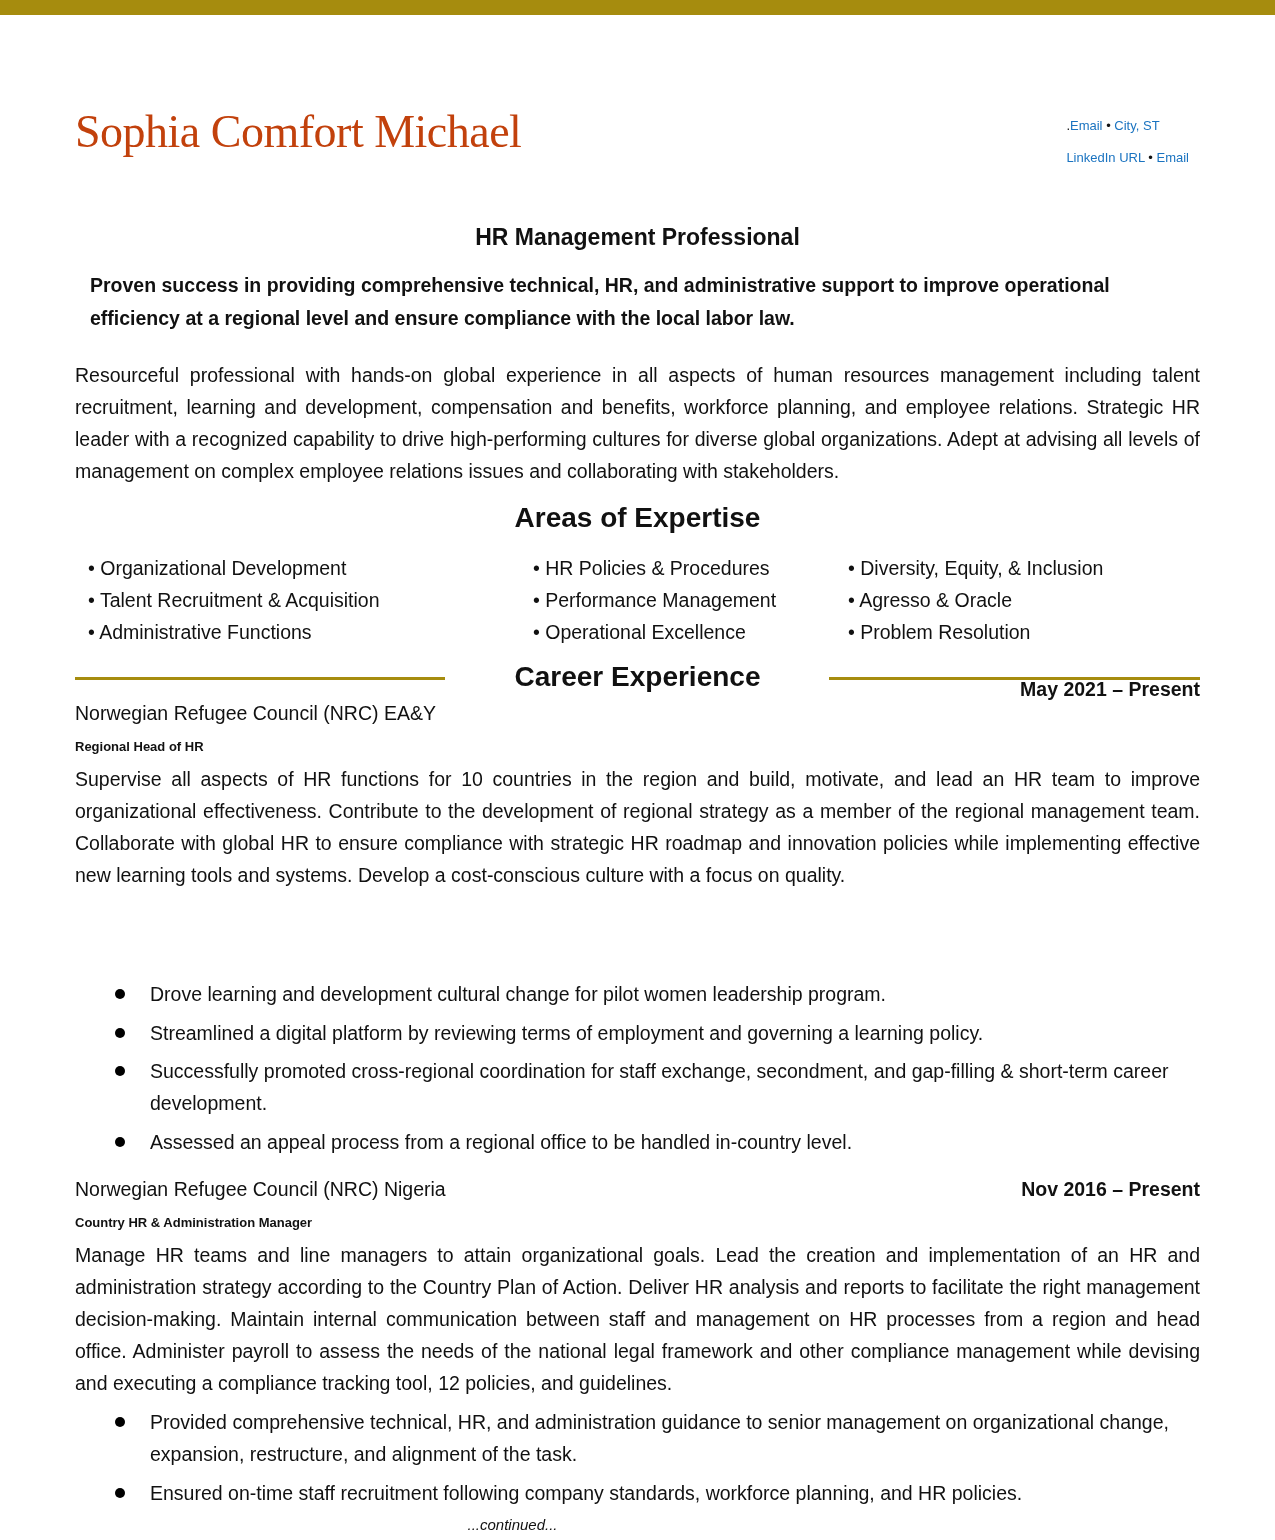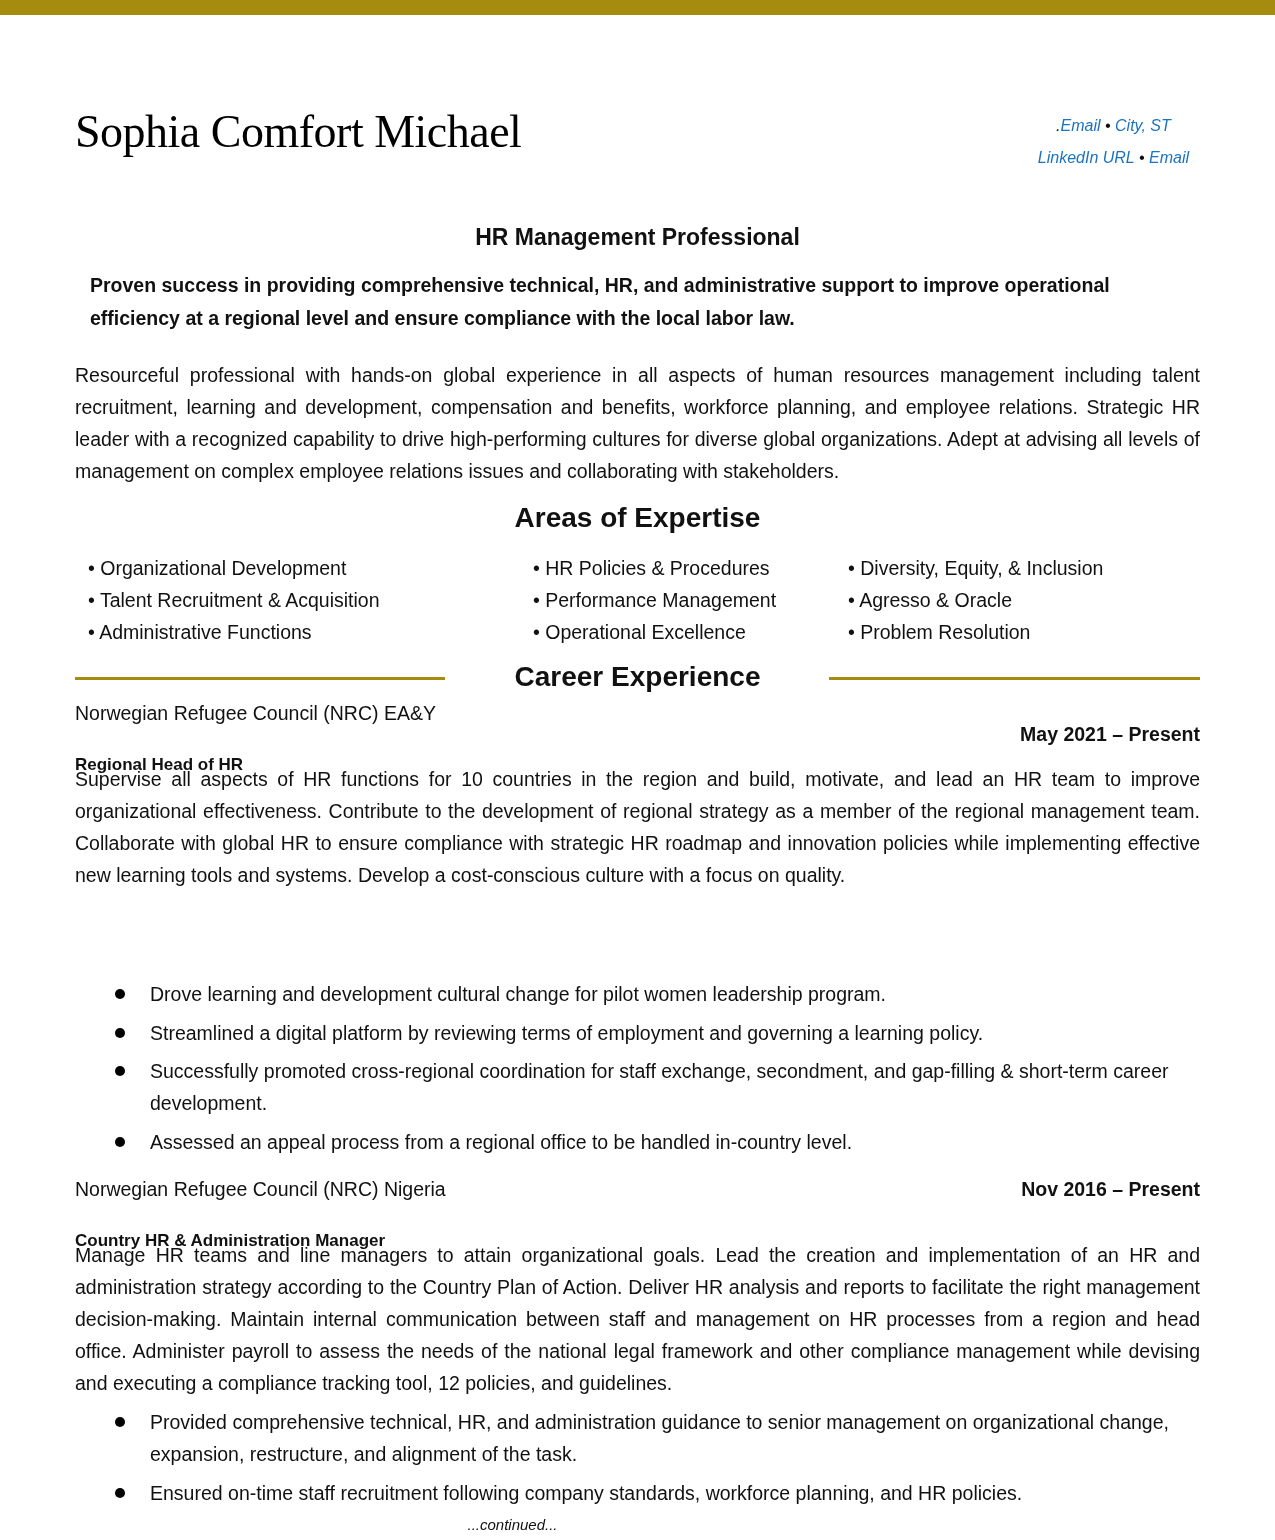--- a/index.html
+++ b/index.html
@@ -5,26 +5,26 @@
   html, body { margin: 0; padding: 0; background: #ffffff; }
   body {
     width: 1275px; height: 1540px; position: relative; overflow: hidden;
     font-family: "Liberation Sans", "DejaVu Sans", sans-serif;
     color: #111111;
   }
   .topbar { position: absolute; left: 0; top: 0; width: 1275px; height: 15px; background: #a68c0e; }
   .name {
     position: absolute; left: 75px; top: 104px;
     font-family: "Liberation Serif", "DejaVu Serif", serif;
-    font-size: 46px; line-height: 56px; color: #000000;
+    font-size: 46px; line-height: 56px; color: #c2410c;
     letter-spacing: -0.5px;
   }
   .contact {
-    position: absolute; right: 86px; top: 110px; text-align: center;
-    font-size: 16px; line-height: 32px; color: #1a73c0; font-style: italic;
+    position: absolute; right: 86px; top: 110px; text-align: left;
+    font-size: 13px; line-height: 32px; color: #1a73c0;
   }
   .contact .dotprefix { color: #111; }
   .contact .sep { color: #111; }
   .contact a { color: #1a73c0; text-decoration: none; }
   .headline {
     position: absolute; left: 75px; width: 1125px; top: 221px; text-align: center;
     font-size: 23px; font-weight: bold; line-height: 32px;
   }
   .tagline {
     position: absolute; left: 90px; width: 1095px; top: 269px; text-align: left;
@@ -36,21 +36,21 @@
   }
   .sec-title {
     position: absolute; left: 75px; width: 1125px; text-align: center;
     font-size: 28px; font-weight: bold; line-height: 32px;
   }
   .rule { position: absolute; height: 3px; background: #a68c0e; }
   .skills { position: absolute; top: 552px; font-size: 19.5px; line-height: 32px; }
   .skills div { white-space: nowrap; }
   .job-org { position: absolute; left: 75px; font-size: 19.5px; line-height: 32px; }
   .job-date { position: absolute; right: 75px; font-size: 19.5px; line-height: 32px; font-weight: bold; text-align: right; }
-  .job-title { position: absolute; left: 75px; font-size: 17px; line-height: 32px; font-weight: bold; margin-top: 18px; }
+  .job-title { position: absolute; left: 75px; font-size: 13px; line-height: 32px; font-weight: bold; }
   .job-desc { position: absolute; left: 75px; width: 1125px; font-size: 19.5px; line-height: 32px; text-align: justify; }
   .bullets { position: absolute; left: 75px; width: 1110px; margin: 0; padding: 0; list-style: none; font-size: 19.5px; line-height: 32px; }
   .bullets li { position: relative; padding-left: 75px; margin-bottom: 6.5px; }
   .bullets li .dot {
     position: absolute; left: 40px; top: 11px; width: 10px; height: 10px;
     border-radius: 50%; background: #000;
   }
   .continued {
     position: absolute; left: 0; width: 1025px; top: 1515px; text-align: center;
     font-size: 15px; font-style: italic; line-height: 20px;
@@ -96,21 +96,21 @@
   <div><span>•</span> <span>Diversity, Equity, &amp; Inclusion</span></div>
   <div><span>•</span> <span>Agresso &amp; Oracle</span></div>
   <div><span>•</span> <span>Problem Resolution</span></div>
 </div>
 
 <div class="rule" style="left:75px; width:370px; top:677px;"></div>
 <div class="sec-title" style="top:661px;">Career Experience</div>
 <div class="rule" style="left:829px; width:371px; top:677px;"></div>
 
 <div class="job-org" style="top:697px;">Norwegian Refugee Council (NRC) EA&amp;Y</div>
-<div class="job-date" style="top:718px;">May 2021 – Present</div>
+<div class="job-date" style="top:673px;">May 2021 – Present</div>
 <div class="job-title" style="top:731px;">Regional Head of HR</div>
 <div class="job-desc" style="top:763px;">Supervise all aspects of HR functions for 10 countries in the region and build, motivate, and lead an HR team to improve organizational effectiveness. Contribute to the development of regional strategy as a member of the regional management team. Collaborate with global HR to ensure compliance with strategic HR roadmap and innovation policies while implementing effective new learning tools and systems. Develop a cost-conscious culture with a focus on quality.</div>
 <ul class="bullets" style="top:930px;margin-top:48px;">
   <li><span class="dot"></span><span>Drove learning and development cultural change for pilot women leadership program.</span></li>
   <li><span class="dot"></span><span>Streamlined a digital platform by reviewing terms of employment and governing a learning policy.</span></li>
   <li><span class="dot"></span><span>Successfully promoted cross-regional coordination for staff exchange, secondment, and gap-filling &amp; short-term career development.</span></li>
   <li><span class="dot"></span><span>Assessed an appeal process from a regional office to be handled in-country level.</span></li>
 </ul>
 
 <div class="job-org" style="top:1173px;">Norwegian Refugee Council (NRC) Nigeria</div>

